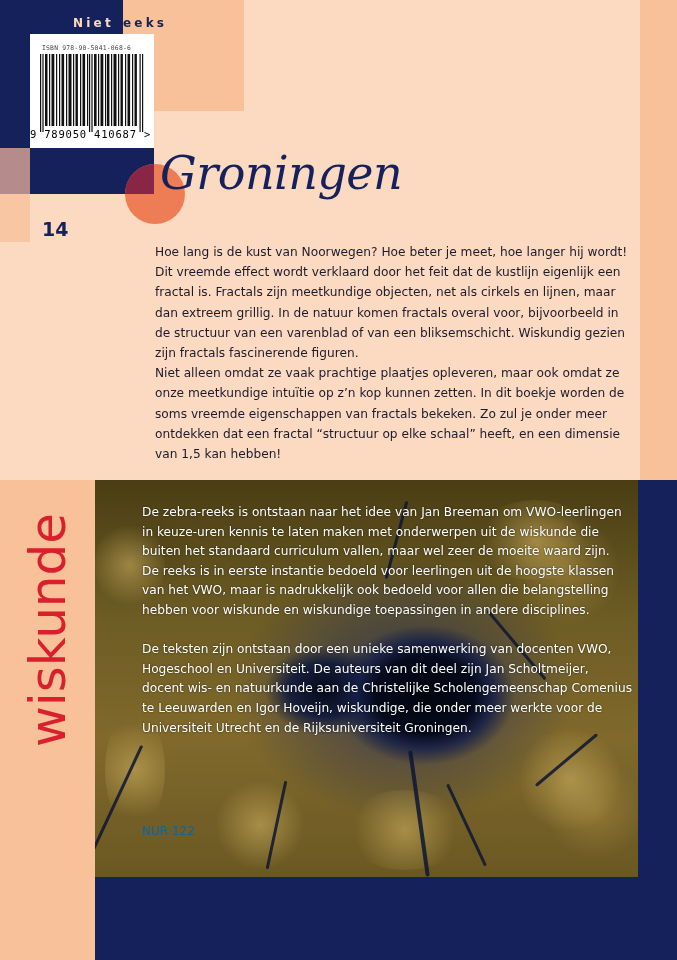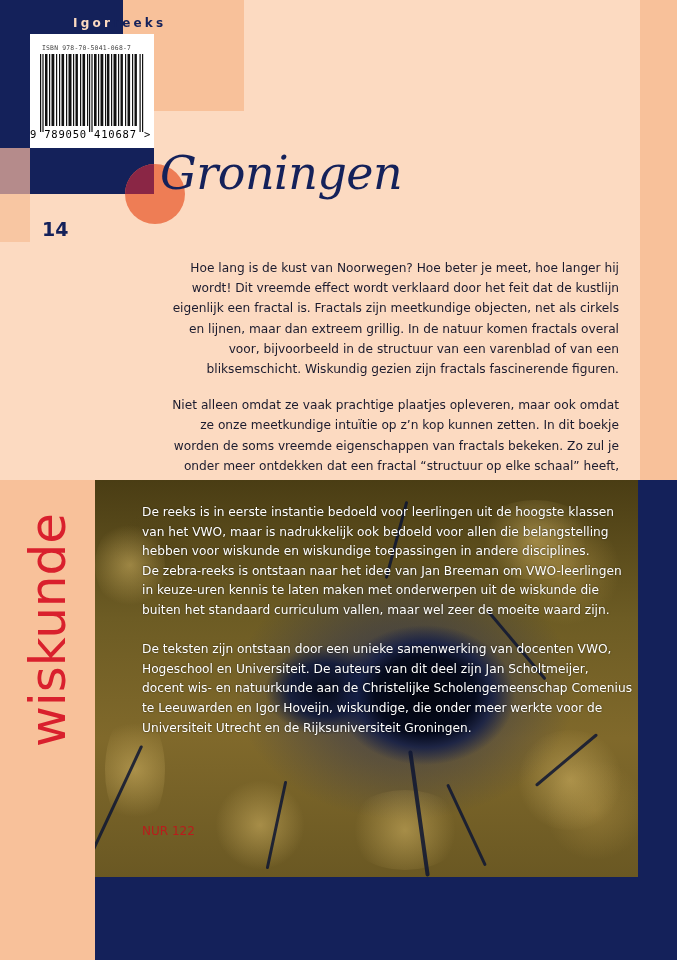--- a/index.html
+++ b/index.html
@@ -22,21 +22,21 @@
   #navy-bar { left: 30px; top: 148px; width: 124px; height: 46px; }
   #mauve-sq { left: 0; top: 148px; width: 30px; height: 46px; background: #b58b8b; }
   #small-peach-sq { left: 0; top: 194px; width: 30px; height: 48px; background: #f8c6a2; }
   #circle { left: 125px; top: 164px; width: 60px; height: 60px; border-radius: 50%; background: #ee7d55; overflow: hidden; }
   #circle-overlap { left: 0; top: 0; width: 29px; height: 30px; background: #8a2645; }
 
   #title { left: 160px; top: 146px; font-family: "DejaVu Serif", serif; font-style: italic; font-size: 46px; color: #14215a; letter-spacing: -0.5px; }
   #volume-number { left: 42px; top: 218px; font-family: "DejaVu Sans", sans-serif; font-weight: bold; font-size: 19px; color: #14215a; }
 
   #blurb { left: 155px; top: 242px; width: 480px; font-family: "DejaVu Sans", sans-serif; font-size: 12.2px; line-height: 20.2px; color: #1b1b2e; }
-  #blurb p { margin: 16px; text-align: right; }
+  #blurb p { margin: 0; }
 
   #left-column { left: 0; top: 480px; width: 95px; height: 480px; background: #f8c19a; }
   #subject-label { left: 0; top: 480px; width: 95px; height: 300px; }
   #subject-label span { position: absolute; left: 50%; top: 50%; transform: translate(-50%, -50%) rotate(-90deg); font-family: "DejaVu Sans", sans-serif; font-size: 50px; color: #d9202d; letter-spacing: 0px; white-space: nowrap; }
 
   #bottom-navy { left: 95px; top: 877px; width: 582px; height: 83px; }
   #right-navy { left: 638px; top: 480px; width: 39px; height: 400px; }
 
   #fractal { left: 95px; top: 480px; width: 543px; height: 397px; overflow: hidden;
     background:
@@ -47,33 +47,33 @@
       radial-gradient(circle 55px at 470px 90px, rgba(175,145,70,0.55), rgba(0,0,0,0)),
       radial-gradient(circle 50px at 500px 330px, rgba(170,140,65,0.5), rgba(0,0,0,0)),
       linear-gradient(180deg, #4a3d14 0%, #6d5c24 35%, #80692b 65%, #6a5823 100%);
   }
   .vein { position: absolute; background: #0d1533; border-radius: 2px; opacity: 0.85; }
   .fuzz { position: absolute; border-radius: 50%; background: radial-gradient(circle, rgba(210,180,100,0.55), rgba(0,0,0,0) 70%); }
 
   #info-text { left: 142px; top: 503px; width: 490px; font-family: "DejaVu Sans", sans-serif; font-size: 12.2px; line-height: 19.6px; color: #ffffff; text-shadow: 0 0 2px rgba(0,0,0,0.6); }
   #info-text p { margin: 0; }
   #info-text .gap { height: 19.6px; }
-  #nur-code { left: 142px; top: 824px; font-family: "DejaVu Sans", sans-serif; font-size: 12px; color: #b91c1c; }
+  #nur-code { left: 142px; top: 824px; font-family: "DejaVu Sans", sans-serif; font-size: 12px; color: #0369a1; }
 </style>
 </head>
 <body>
 
 <div class="abs" id="right-strip"></div>
 <div class="abs navy" id="top-navy"></div>
 <div class="abs peach-dark" id="top-peach-sq"></div>
 
-<div class="abs" id="series-label"><span>Igor</span><span class="dark">reeks</span></div>
+<div class="abs" id="series-label"><span>Niet</span><span class="dark">reeks</span></div>
 
 <div class="abs" id="barcode-box">
-  <div class="abs" id="isbn-text">ISBN 978-70-5041-068-7</div>
+  <div class="abs" id="isbn-text">ISBN 978-90-5041-068-6</div>
   <svg class="abs" id="bars" viewBox="0 0 104 78" preserveAspectRatio="none">
     <g fill="#111">
       <rect x="0" y="0" width="1.2" height="78"></rect>
         <rect x="2.4" y="0" width="1.2" height="78"></rect>
       <rect x="5" y="0" width="2.5" height="72"></rect>
         <rect x="9" y="0" width="1.2" height="72"></rect>
       <rect x="11.5" y="0" width="2.8" height="72"></rect>
         <rect x="16" y="0" width="1.2" height="72"></rect>
       <rect x="19" y="0" width="1.2" height="72"></rect>
         <rect x="21.5" y="0" width="2.6" height="72"></rect>
@@ -139,18 +139,18 @@
   <div class="vein" style="left:322px;top:270px;width:4px;height:127px;transform:rotate(-8deg);"></div>
   <div class="vein" style="left:180px;top:300px;width:3px;height:90px;transform:rotate(12deg);"></div>
   <div class="vein" style="left:20px;top:260px;width:3px;height:120px;transform:rotate(25deg);"></div>
   <div class="vein" style="left:420px;top:120px;width:3px;height:90px;transform:rotate(-40deg);"></div>
   <div class="vein" style="left:470px;top:240px;width:3px;height:80px;transform:rotate(50deg);"></div>
   <div class="vein" style="left:300px;top:20px;width:3px;height:80px;transform:rotate(15deg);"></div>
   <div class="vein" style="left:370px;top:300px;width:3px;height:90px;transform:rotate(-25deg);"></div>
 </div>
 
 <div class="abs" id="info-text">
+  <p>De zebra-reeks is ontstaan naar het idee van Jan Breeman om VWO-leerlingen in keuze-uren kennis te laten maken met onderwerpen uit de wiskunde die buiten het standaard curriculum vallen, maar wel zeer de moeite waard zijn.</p>
   <p>De reeks is in eerste instantie bedoeld voor leerlingen uit de hoogste klassen van het VWO, maar is nadrukkelijk ook bedoeld voor allen die belangstelling hebben voor wiskunde en wiskundige toepassingen in andere disciplines.</p>
-  <p>De zebra-reeks is ontstaan naar het idee van Jan Breeman om VWO-leerlingen in keuze-uren kennis te laten maken met onderwerpen uit de wiskunde die buiten het standaard curriculum vallen, maar wel zeer de moeite waard zijn.</p>
   <div class="gap"></div>
   <p>De teksten zijn ontstaan door een unieke samenwerking van docenten VWO, Hogeschool en Universiteit. De auteurs van dit deel zijn Jan Scholtmeijer, docent wis- en natuurkunde aan de Christelijke Scholengemeenschap Comenius te Leeuwarden en Igor Hoveijn, wiskundige, die onder meer werkte voor de Universiteit Utrecht en de Rijksuniversiteit Groningen.</p>
 </div>
 <div class="abs" id="nur-code">NUR 122</div>
 
 </body></html>

